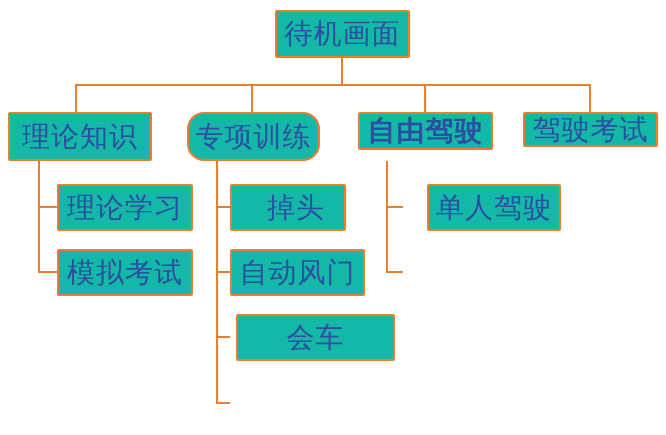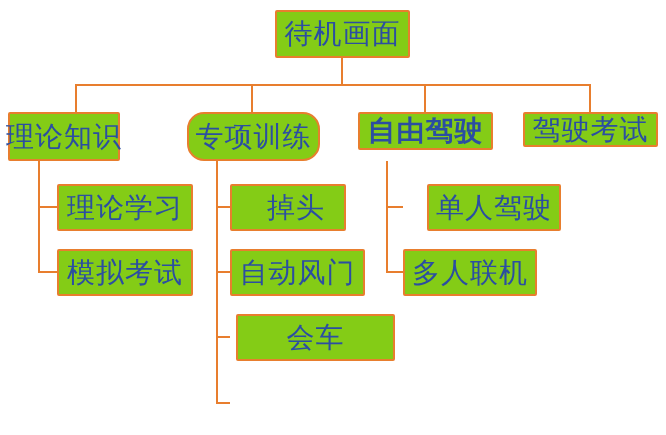--- a/index.html
+++ b/index.html
@@ -11,40 +11,40 @@
     position: relative;
     width: 666px;
     height: 435px;
     background: #ffffff;
     font-family: "Liberation Sans", "DejaVu Sans", sans-serif;
     overflow: hidden;
   }
   .node {
     position: absolute;
     box-sizing: border-box;
-    background: #84cc16;
+    background: #14b8a6;
     border: 2px solid #e87e2e;
     border-radius: 2px;
     color: #2b4ea2;
     font-size: 28px;
     line-height: 1;
     display: flex;
     align-items: center;
     justify-content: center;
     white-space: nowrap;
     letter-spacing: 1px;
   }
   .line {
     position: absolute;
     background: #e87e2e;
   }
   
   .n-root  { left: 275px; top: 10px;  width: 135px; height: 48px; }
   
-  .n-b0 { left: 8px;   top: 112px; width: 112px; height: 49px; }
+  .n-b0 { left: 8px;   top: 112px; width: 144px; height: 49px; }
   .n-b1 { left: 187px; top: 112px; width: 133px; height: 49px; border-radius: 17px; }
   .n-b2 { left: 358px; top: 112px; width: 135px; height: 38px; font-weight: bold; }
   .n-b3 { left: 523px; top: 112px; width: 135px; height: 35px; }
   
   .n-c00 { left: 57px;  top: 184px; width: 136px; height: 47px; }
   .n-c01 { left: 57px;  top: 249px; width: 136px; height: 47px; }
   
   .n-c10 { left: 230px; top: 184px; width: 116px; height: 47px; padding-left: 16px; }
   .n-c11 { left: 230px; top: 249px; width: 135px; height: 47px; }
   .n-c12 { left: 236px; top: 314px; width: 159px; height: 47px; }
@@ -102,15 +102,14 @@
   <div class="node n-b3">驾驶考试</div>
 
   <div class="node n-c00">理论学习</div>
   <div class="node n-c01">模拟考试</div>
 
   <div class="node n-c10">掉头</div>
   <div class="node n-c11">自动风门</div>
   <div class="node n-c12">会车</div>
 
   <div class="node n-c20">单人驾驶</div>
-  <div class="node n-c21">多人联机</div>
 
 </div>
 
 </body></html>

